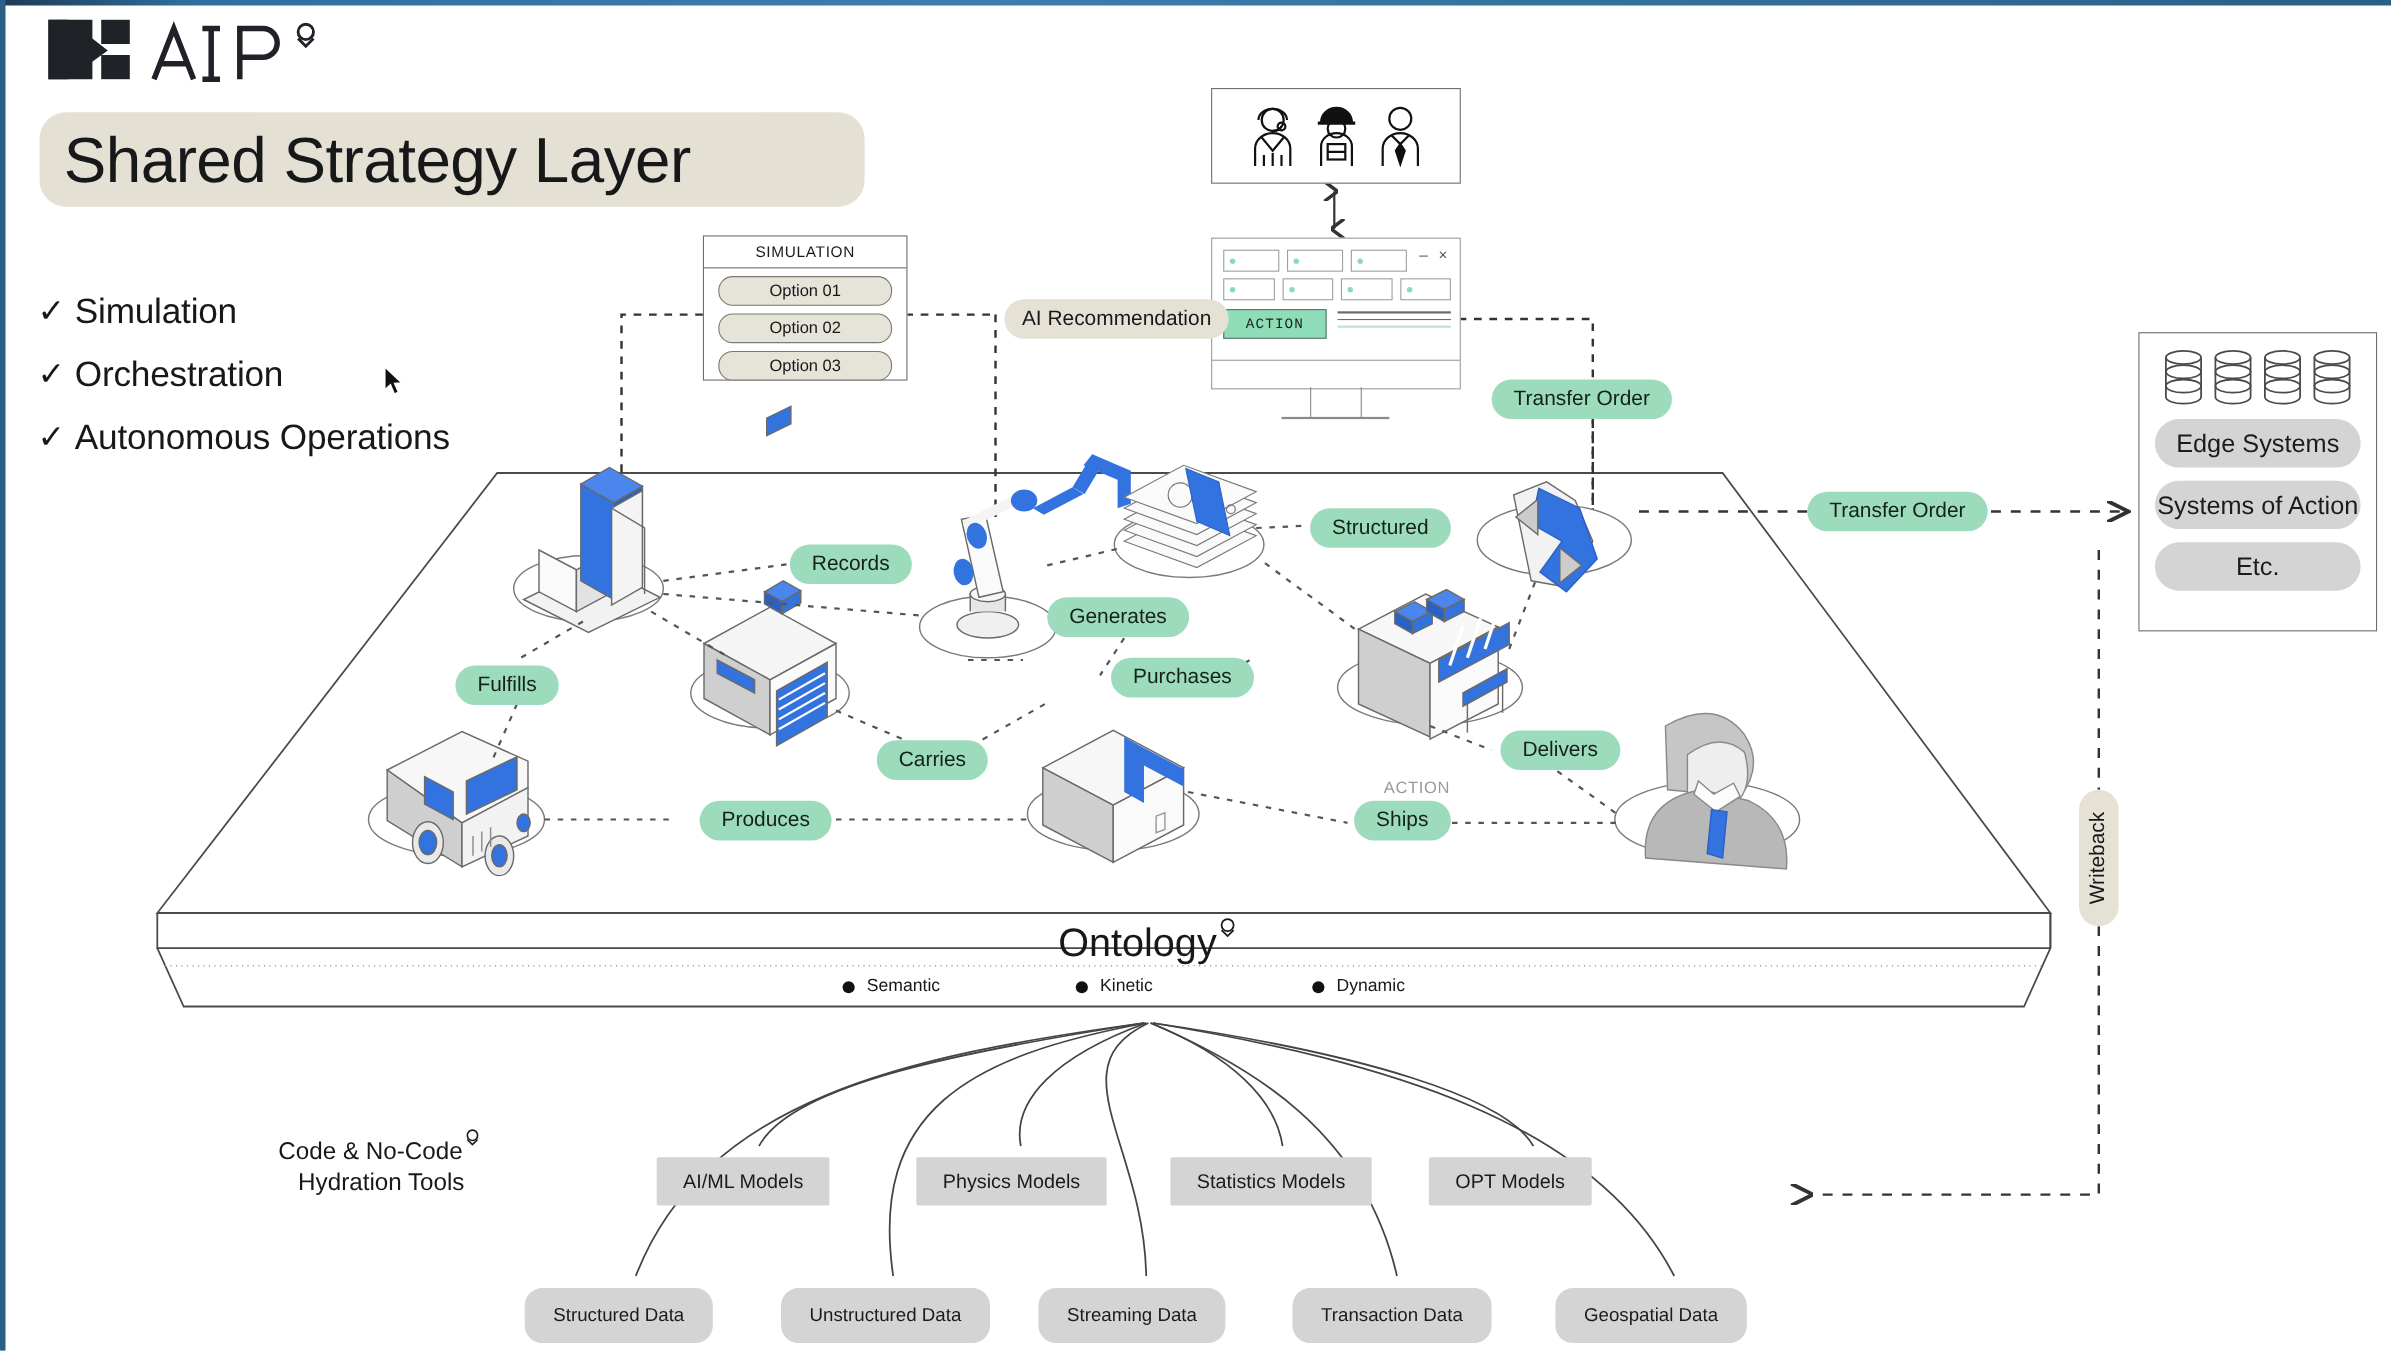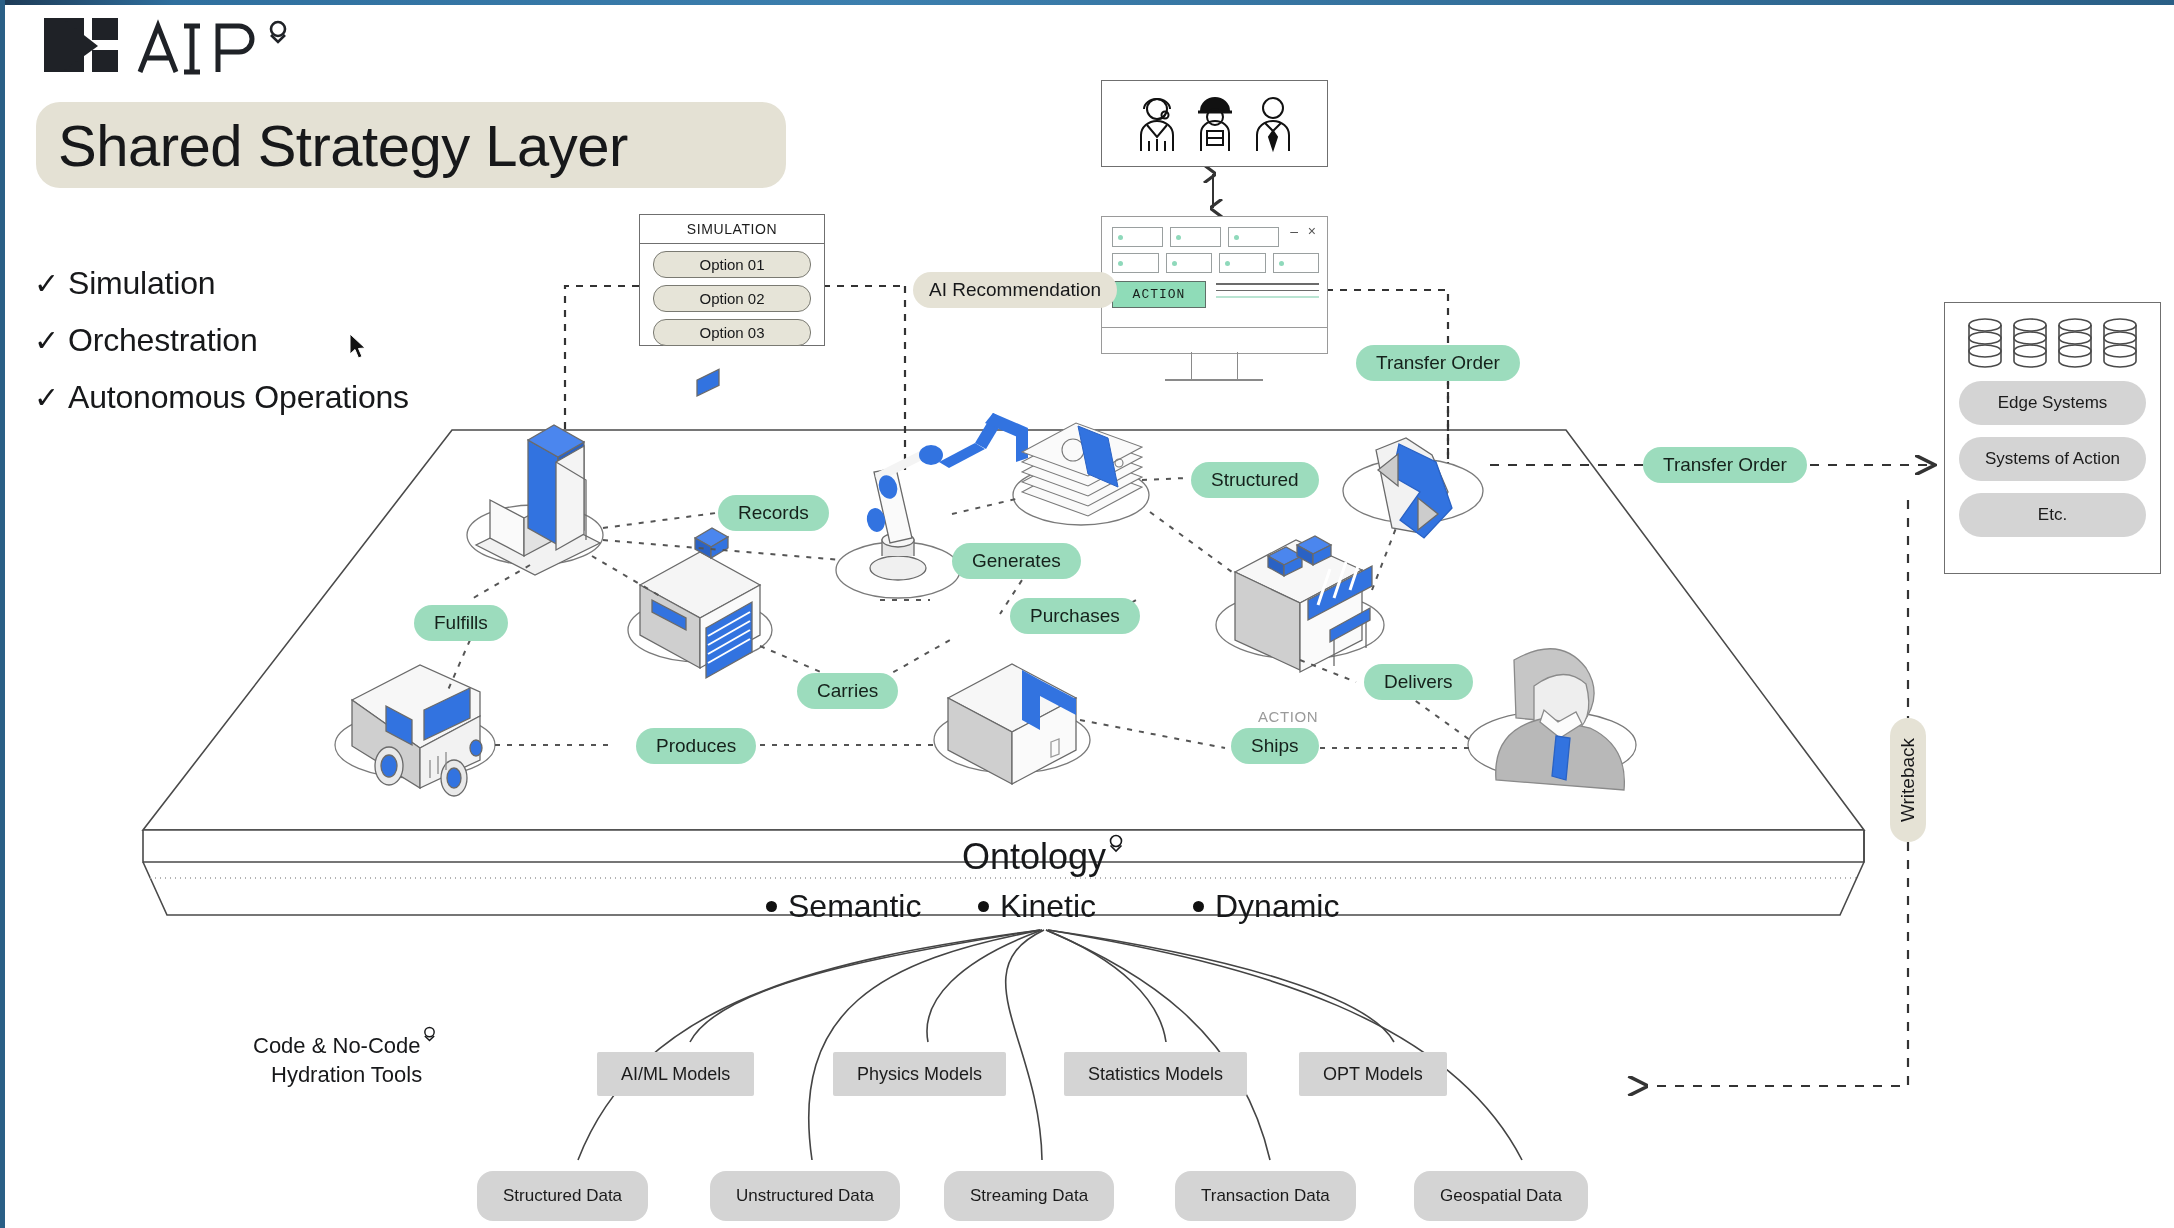--- a/index.html
+++ b/index.html
@@ -53,21 +53,21 @@
   .lines{flex:1;padding-top:2px;}
   .lines div{height:1.6px;background:#6b6b6b;margin-bottom:5px;}
   .lines div.g{background:#b9e4d2;}
   .monitor-stand{position:absolute;left:1191px;top:352px;width:45px;height:28px;border-left:1.5px solid #8a8a8a;border-right:1.5px solid #8a8a8a;}
   .monitor-base{position:absolute;left:1165px;top:379px;width:98px;height:2px;background:#8a8a8a;}
 
   
   .sys-panel{position:absolute;left:1944px;top:302px;width:215px;height:270px;border:1.4px solid #6f6f6f;background:#fff;}
   .db-row{display:flex;justify-content:center;gap:9px;padding-top:14px;}
   .sys-pill{margin:12px 14px 0 14px;height:44px;background:#d4d4d4;border-radius:22px;display:flex;align-items:center;justify-content:center;}
-  .sys-pill span{font-size:17px;color:#1b1b1b;}
+  .sys-pill span{font-size:23px;color:#1b1b1b;}
 
   
   .pill{position:absolute;display:flex;align-items:center;justify-content:center;border-radius:20px;white-space:nowrap;}
   .pill.green{background:#9cdcbd;height:36px;padding:0 20px;}
   .pill.green span{font-size:19px;color:#15211b;}
   .pill.beige{background:#e5e2d5;height:36px;padding:0 16px;}
   .pill.beige span{font-size:19px;color:#17181a;}
   .pill.grey{background:#d4d4d4;height:44px;padding:0 24px;border-radius:2px;}
   .pill.grey span{font-size:18px;color:#1b1b1b;}
   .pill.data{background:#d4d4d4;height:50px;padding:0 26px;border-radius:16px;}
@@ -75,21 +75,21 @@
 
   .writeback{position:absolute;left:1890px;top:718px;width:36px;height:124px;background:#e5e2d5;border-radius:18px;}
   .writeback span{position:absolute;left:50%;top:50%;transform:translate(-50%,-50%) rotate(-90deg);
      font-size:19px;color:#17181a;white-space:nowrap;}
 
   .action-cap{position:absolute;font-size:15px;color:#9a9a9a;letter-spacing:0.6px;}
 
   .ontology-title{position:absolute;left:962px;top:834px;font-size:36px;color:#17181a;}
   .onto-marks{position:absolute;top:888px;display:flex;align-items:center;}
   .onto-marks .dot{width:11px;height:11px;border-radius:50%;background:#111;margin-right:11px;}
-  .onto-marks span{font-size:32px;color:#17181a;}
+  .onto-marks span{font-size:16px;color:#17181a;}
 
   .hyd-label{position:absolute;left:253px;top:1026px;font-size:22px;line-height:1.32;color:#17181a;}
 
   svg.layer{position:absolute;left:0;top:0;width:2174px;height:1228px;pointer-events:none;}
 </style>
 </head>
 <body>
 
 <div id="stage">
 

